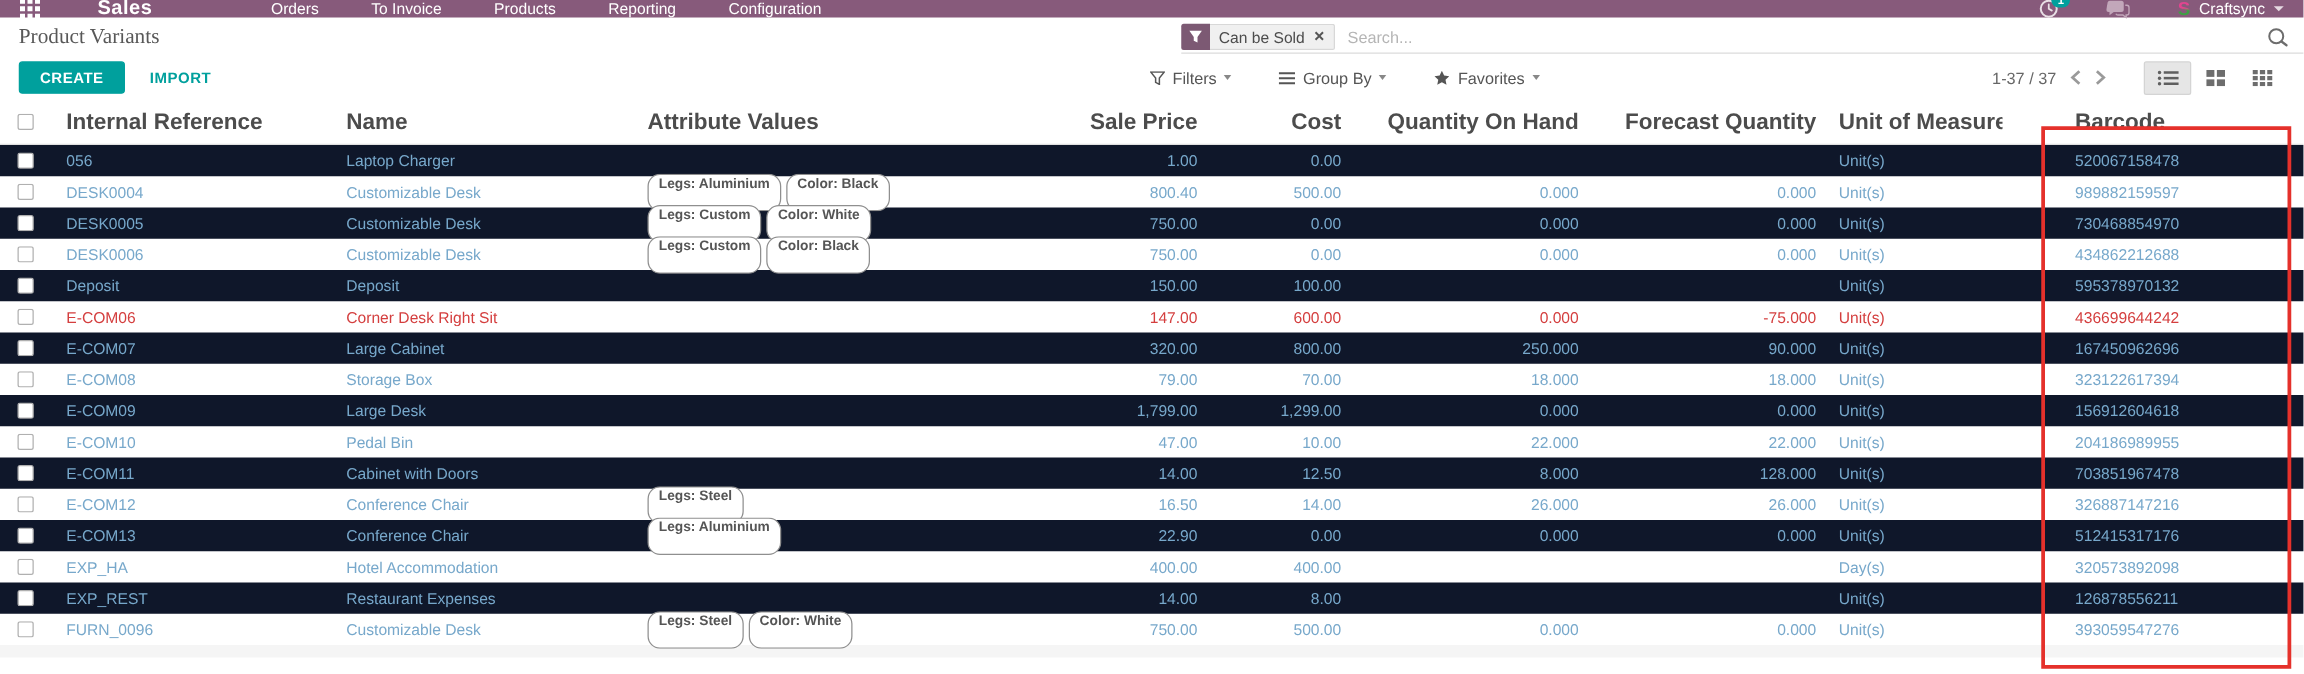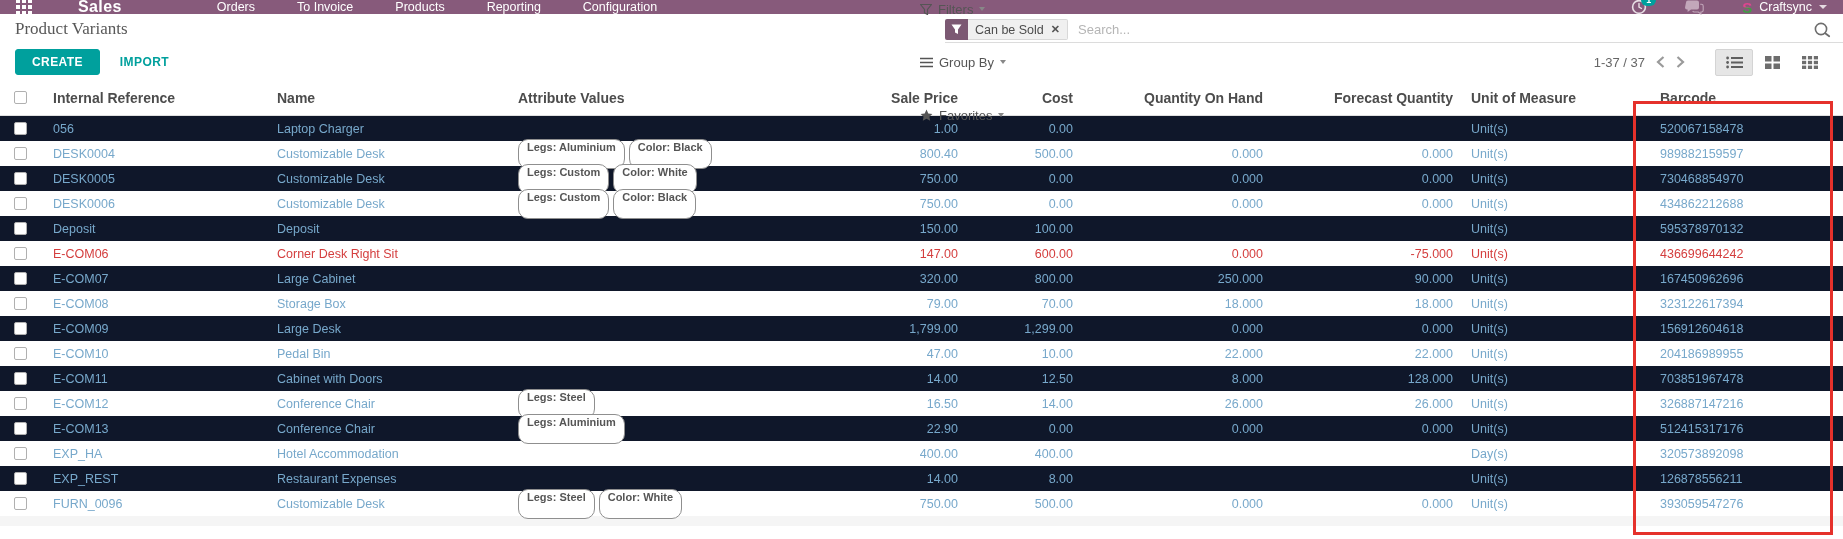--- a/index.html
+++ b/index.html
@@ -29,32 +29,32 @@
   .facet-body { background: #f0f0f0; border: 1px solid #d8d8d8; border-left: none; border-radius: 0 2px 2px 0; display: flex; align-items: center; padding: 0 7px; gap: 7px; font-size: 12.5px; color: #4c4c4c; }
   .facet-x { font-weight: bold; color: #555; font-size: 11px; cursor: pointer; }
   .search-input { flex: 1; border: none; outline: none; font-size: 13px; margin-left: 10px; color: #666; background: transparent; }
   .search-input::placeholder { color: #b5b5b5; }
   .mag { margin-right: 12px; cursor: pointer; }
 
   
   .control-row { height: 36px; display: flex; align-items: center; position: relative; }
   .btn-create { margin-left: 15px; background: #00A09D; color: #fff; border: 1px solid #00A09D; border-radius: 3px; font-family: "Liberation Sans", sans-serif; font-size: 12px; font-weight: bold; letter-spacing: .4px; padding: 5px 16px; cursor: pointer; }
   .btn-import { background: none; border: none; color: #00A09D; font-family: "Liberation Sans", sans-serif; font-size: 12px; font-weight: bold; letter-spacing: .4px; margin-left: 20px; cursor: pointer; }
-  .dropdown-group { position: absolute; left: 920px; display: flex; gap: 38px; align-items: flex-start; font-size: 13px; color: #555; flex-direction: column; }
+  .dropdown-group { position: absolute; left: 920px; display: flex; gap: 38px; align-items: flex-end; font-size: 13px; color: #555; }
   .dd { display: flex; align-items: center; gap: 6px; cursor: pointer; white-space: nowrap; }
   .dd .caret { border-top-color: #888; border-left-width: 3.5px; border-right-width: 3.5px; }
   .pager-group { position: absolute; right: 158px; display: flex; align-items: center; gap: 11px; font-size: 13px; color: #666; }
   .pager-arrow { cursor: pointer; display: flex; }
   .switcher { position: absolute; right: 14px; display: flex; }
   .sw-btn { width: 38px; height: 27px; display: flex; align-items: center; justify-content: center; cursor: pointer; border: 1px solid transparent; }
   .sw-btn.active { background: #e6e6e6; border-color: #d4d4d4; border-radius: 2px; }
 
   
   .grid-row { display: grid; grid-template-columns: 40px 225px 242px 300px 155px 115px 190px 190px 145px 241px; align-items: center; }
-  .thead { height: 36px; font-size: 14px; font-weight: bold; color: #4c4c4c; border-bottom: 1px solid #e0e0e0; background: #fff; }
+  .thead { height: 36px; font-size: 18px; font-weight: bold; color: #4c4c4c; border-bottom: 1px solid #e0e0e0; background: #fff; }
   .trow { height: 25px; font-size: 12.5px; color: #77a8cb; cursor: pointer; }
   .trow.stripe { background: #0f172a; }
   .trow.danger, .trow.danger .cell { color: #d43e3e; }
   .cell { overflow: hidden; white-space: nowrap; }
   .c-cb { display: flex; justify-content: center; }
   .cb { width: 13px; height: 13px; border: 1px solid #b0b0b0; border-radius: 2px; background: #fff; display: inline-block; }
   .c-ref, .h-ref { padding-left: 13px; }
   .c-name, .h-name { padding-left: 12px; }
   .c-attrs, .h-attrs { padding-left: 11px; }
   .num { text-align: right; padding-right: 4px; }

